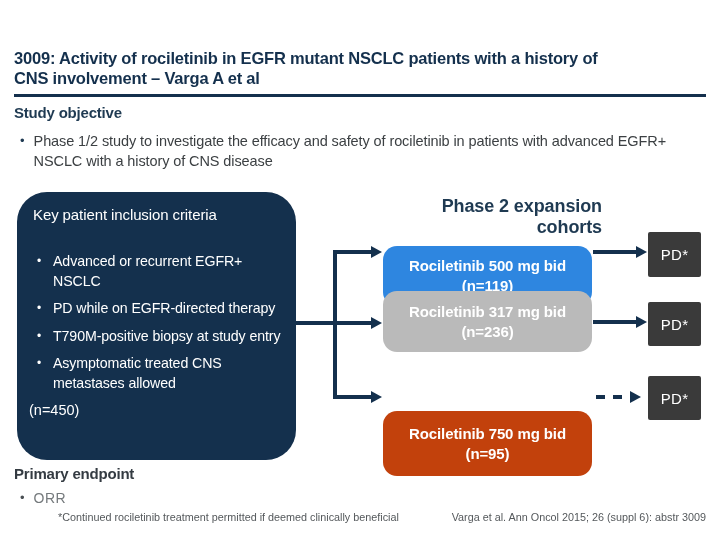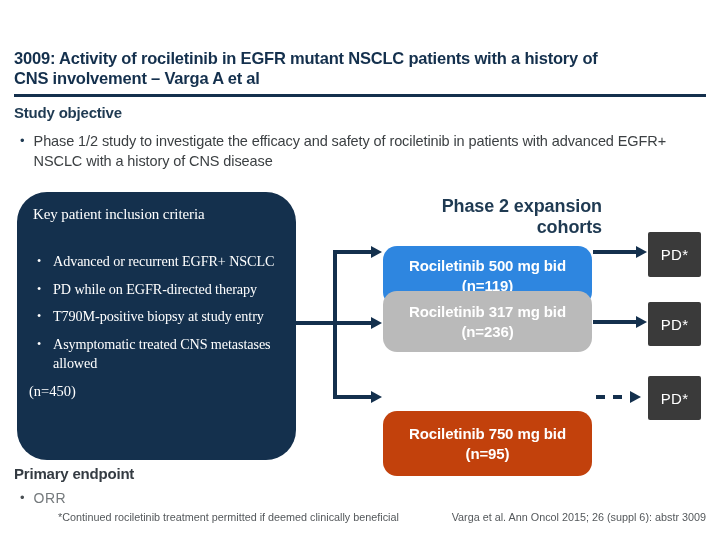--- a/index.html
+++ b/index.html
@@ -27,21 +27,21 @@
 
   .bullet-row{position:absolute;display:flex;}
   .dot{flex:0 0 auto;color:var(--heading);font-size:13px;line-height:20px;margin-right:9px;}
   #objective-bullet{left:20px;top:131px;width:676px;}
   #objective-bullet .txt{color:var(--body);font-size:14.5px;line-height:20px;letter-spacing:-0.1px;}
   #orr-bullet{left:20px;top:489px;}
   #orr-bullet .dot{color:#4A5054;line-height:18px;}
   #orr-bullet .txt{color:#74797C;font-size:14px;line-height:18px;letter-spacing:0.5px;}
 
   .criteria-box{position:absolute;left:17px;top:192px;width:279px;height:268px;
-                border-radius:30px;background:var(--navy);color:#fff;padding:12px 14px 10px 16px;font-family:Liberation Serif, serif;}
+                border-radius:30px;background:var(--navy);color:#fff;padding:12px 14px 10px 16px;}
   .criteria-heading{font-size:15px;font-weight:normal;letter-spacing:-0.1px;margin:2px 0 6px 0;}
   .criteria-list{list-style:none;margin-top:29px;}
   .criteria-list li{position:relative;padding-left:20px;margin-top:8px;
                     font-size:14.2px;line-height:19.5px;letter-spacing:-0.1px;}
   .criteria-list li::before{content:"•";position:absolute;left:4px;top:0;font-size:12px;}
   .criteria-n{margin-top:9px;margin-left:-4px;font-size:14.5px;}
 
   .cohorts-heading{position:absolute;left:373px;top:196px;width:229px;text-align:right;
                    color:var(--heading);font-weight:bold;font-size:18px;letter-spacing:-0.1px;}
 

